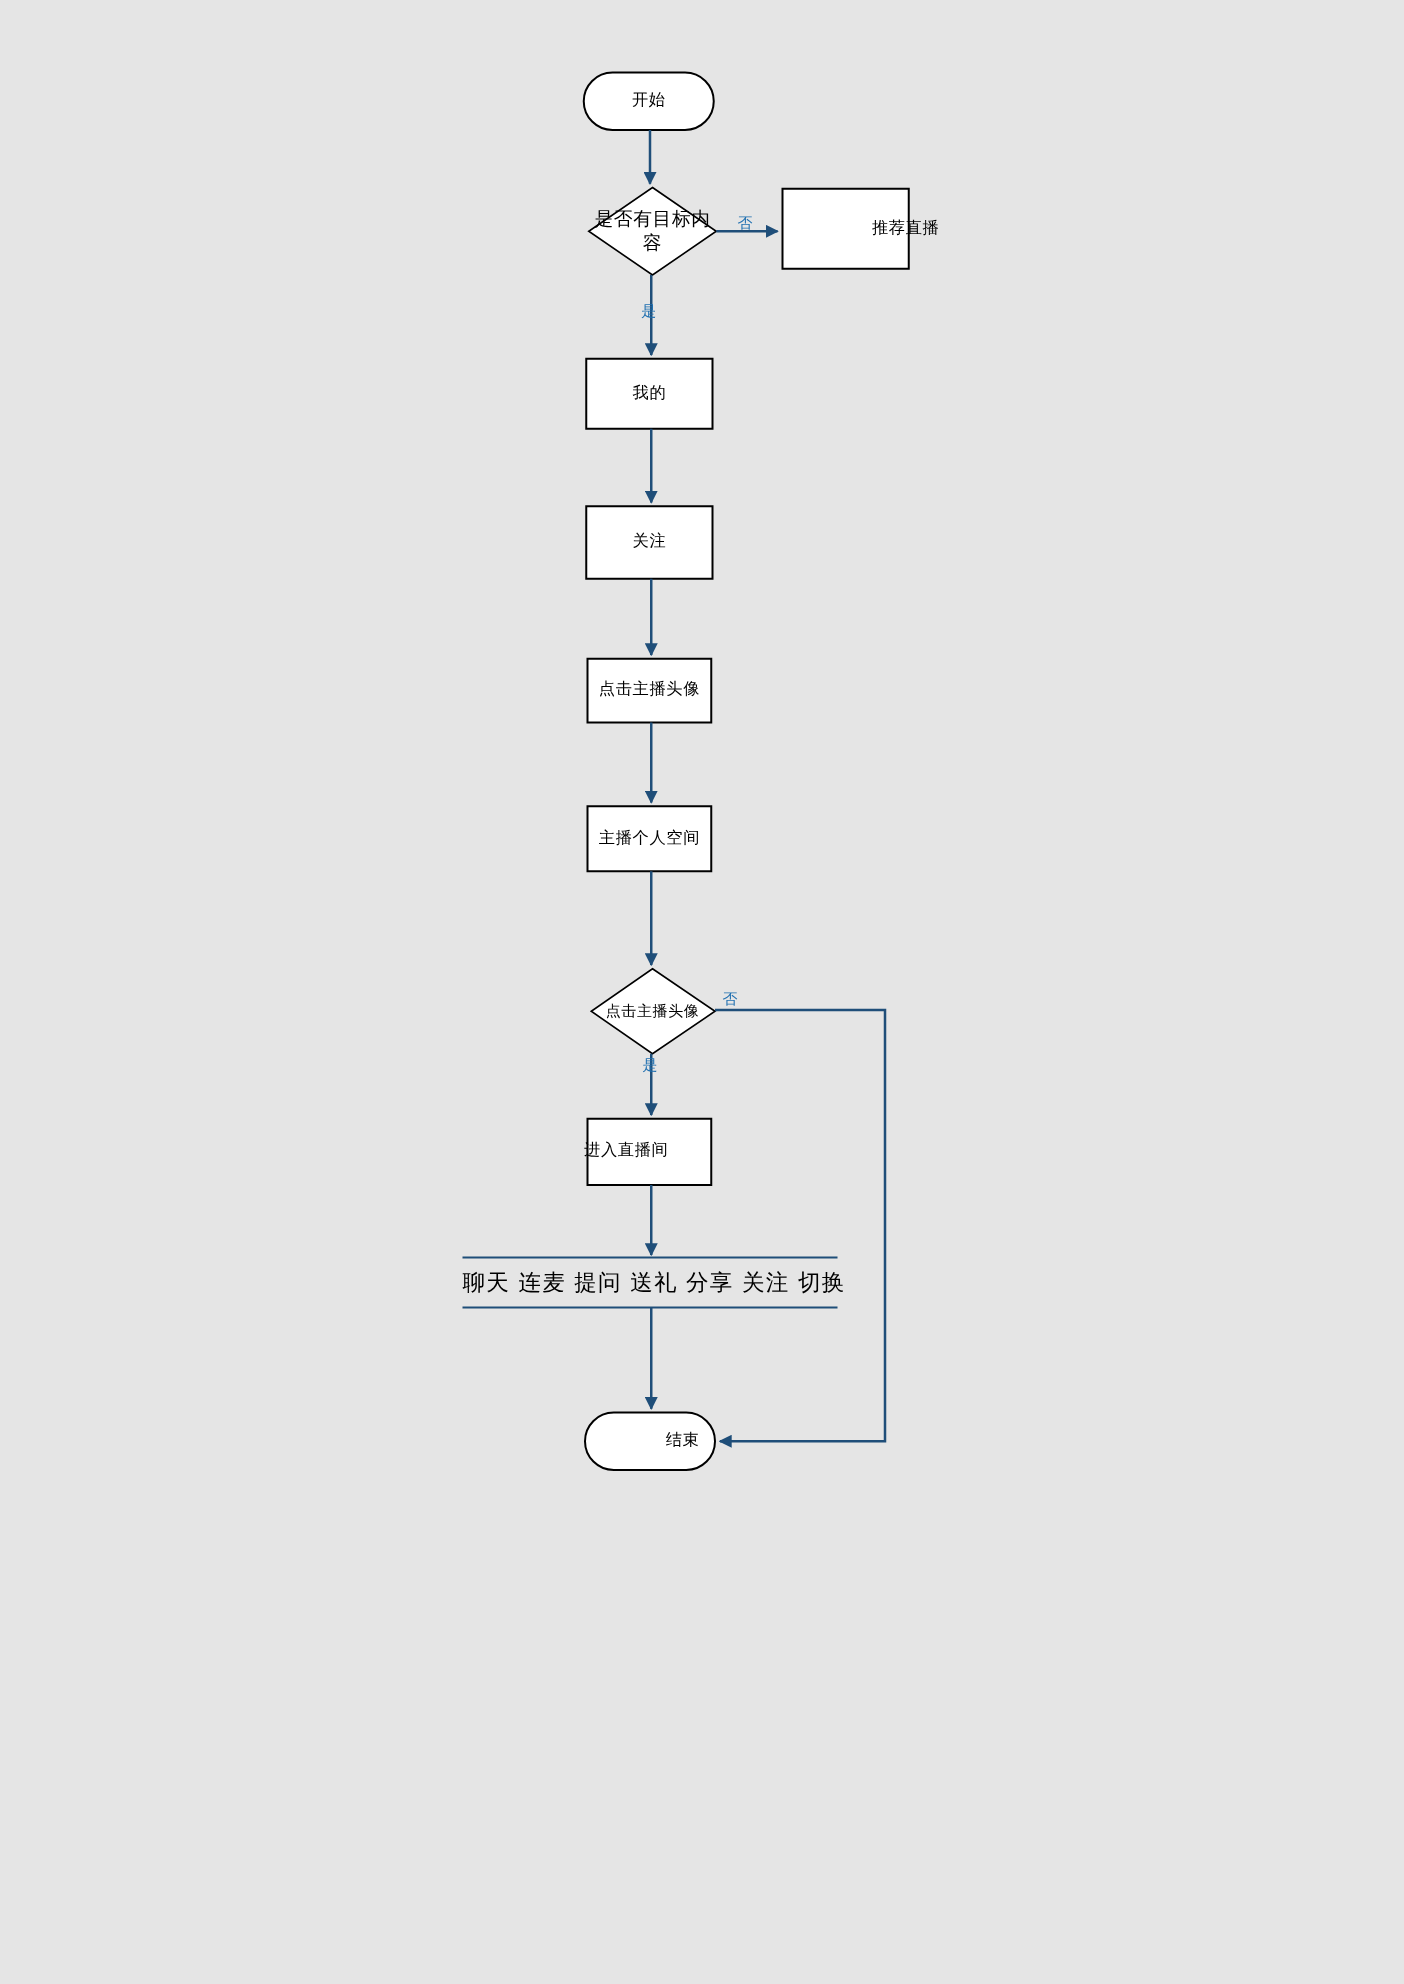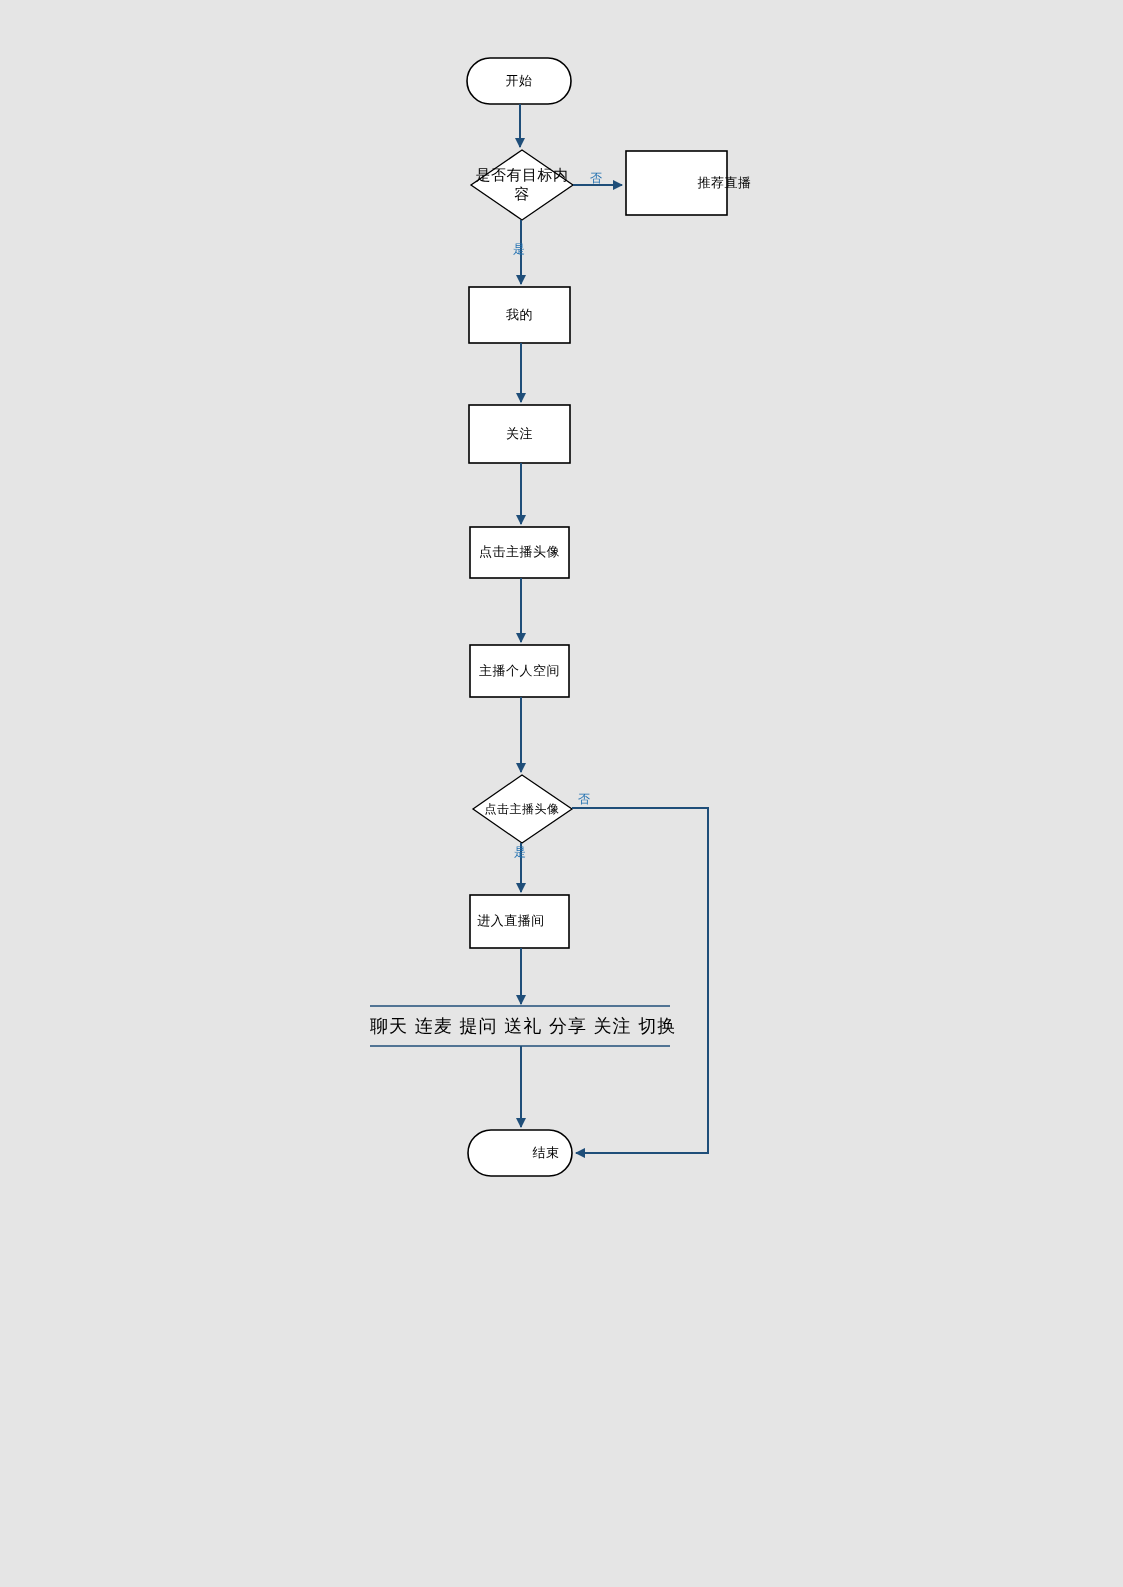--- a/index.html
+++ b/index.html
@@ -124,21 +124,21 @@
   <div class="node-label" style="left:469px; top:287px; width:101px; height:56px;">我的</div>
 
   <div class="node-label" style="left:469px; top:405px; width:101px; height:58px;">关注</div>
 
   <div class="node-label" style="left:470px; top:527px; width:99px; height:51px;">点击主播头像</div>
 
   <div class="node-label" style="left:470px; top:645px; width:99px; height:52px;">主播个人空间</div>
 
   <div class="node-label" style="left:462px; top:787px; width:120px; height:44px; font-size:12px;">点击主播头像</div>
 
-  <div class="node-label" style="left:470px; top:895px; width:82px; height:53px;">进入直播间</div>
+  <div class="node-label" style="left:460px; top:895px; width:82px; height:53px;">进入直播间</div>
 
   <div class="action-bar-label" style="left:370px; top:1014px; width:300px;">聊天 连麦 提问 送礼 分享 关注  切换</div>
 
   <div class="node-label" style="left:494px; top:1130px; width:104px; height:46px;">结束</div>
 
   <div class="edge-label" style="left:590px; top:172px;">否</div>
 
   <div class="edge-label" style="left:513px; top:243px;">是</div>
 
   <div class="edge-label" style="left:578px; top:793px;">否</div>

